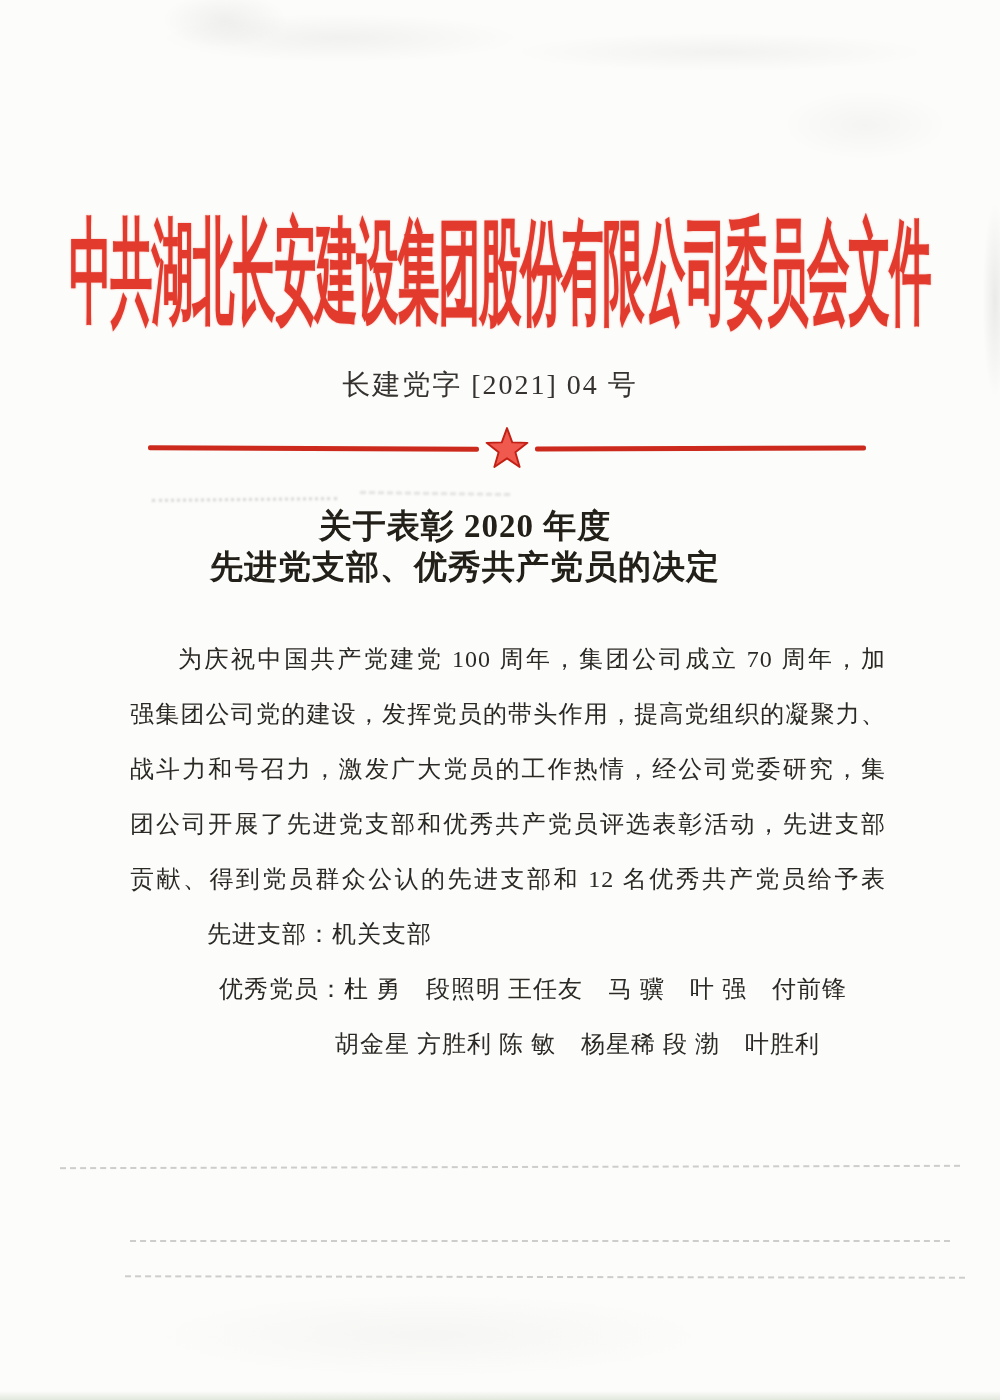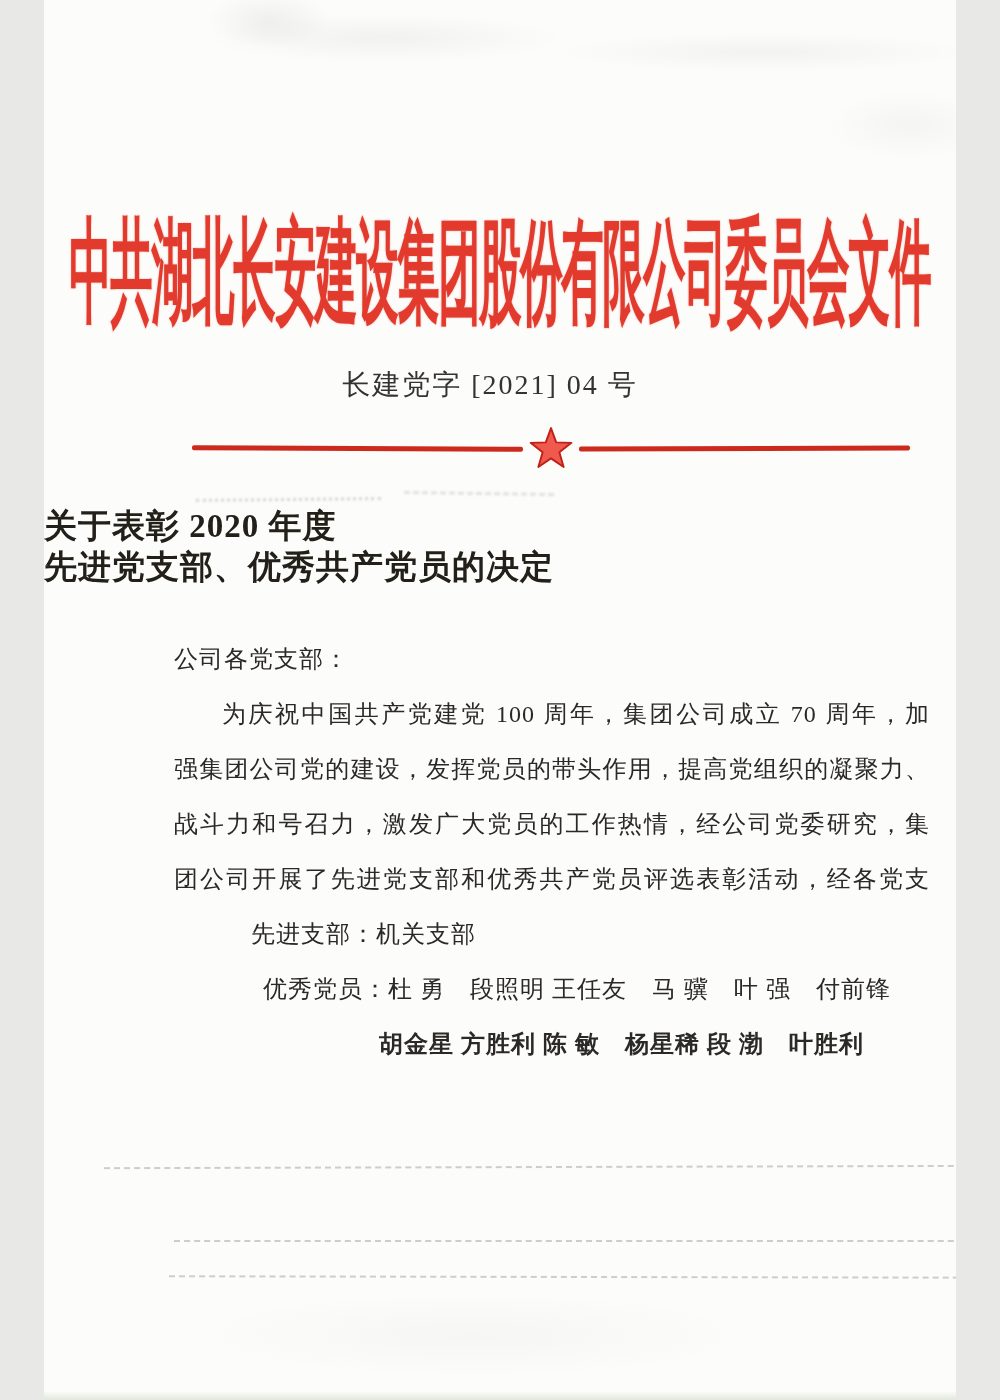--- a/index.html
+++ b/index.html
@@ -3,21 +3,21 @@
 <meta charset="utf-8">
 <style>
   html, body {
     margin: 0;
     padding: 0;
     background: #e8e8e6;
     font-family: "Liberation Serif", "DejaVu Serif", serif;
   }
   .page {
     position: relative;
-    width: 912px;
+    width: 1000px;
     height: 1400px;
     margin: 0 auto;
     overflow: hidden;
     color: var(--ink, #2e2c2a);
     background-color: #fcfcfa;
     
     background-image:
       radial-gradient(ellipse 260px 35px at 340px 38px, rgba(0,0,0,0.045), transparent 70%),
       radial-gradient(ellipse 300px 28px at 720px 52px, rgba(0,0,0,0.04), transparent 70%),
       radial-gradient(ellipse 90px 40px at 225px 20px, rgba(0,0,0,0.05), transparent 70%),
@@ -82,20 +82,21 @@
   .ghost-b { top: 492px; left: 360px; width: 150px; border-top-style: dashed; opacity: .7; transform: rotate(0.8deg); }
   .bleed-line { position: absolute; border-top: 2px dashed rgba(95,95,98,0.30); filter: blur(0.6px); }
   .bleed-1 { top: 1166px; left: 60px; width: 900px; transform: rotate(-0.15deg); }
   .bleed-2 { top: 1240px; left: 130px; width: 820px; }
   .bleed-3 { top: 1276px; left: 125px; width: 840px; transform: rotate(0.1deg); }
 
   
   .doc-title {
     position: absolute;
     top: 506px; left: 0; right: 70px;
+    text-align: center;
     font-weight: 700;
     font-size: 33px;
     line-height: 41px;
     letter-spacing: 1px;
     color: #222019;
   }
 
   
   .body-block {
     position: absolute;
@@ -107,21 +108,21 @@
   }
   .line { min-height: 55px; }
   .jl {
     text-align: justify;
     text-align-last: justify;
     text-justify: inter-character;
   }
   .indent { text-indent: 48px; }
   .branch-line { margin-left: 77px; }
   .names-line-1 { margin-left: 89px; white-space: nowrap; }
-  .names-line-2 { margin-left: 205px; white-space: nowrap; font-weight: bold; }
+  .names-line-2 { margin-left: 205px; white-space: nowrap; }
 </style>
 </head>
 <body>
 
 <div class="page">
 
   <div class="header-band">
     <div class="issuing-header">中共湖北长安建设集团股份有限公司委员会文件</div>
   </div>
 
@@ -142,26 +143,26 @@
   <div class="bleed-line bleed-1"></div>
   <div class="bleed-line bleed-2"></div>
   <div class="bleed-line bleed-3"></div>
 
   <div class="doc-title">
     <div>关于表彰 2020 年度</div>
     <div>先进党支部、优秀共产党员的决定</div>
   </div>
 
   <div class="body-block">
-    <div class="line salutation">公司各党支部：</div>
 
     <div class="line jl indent">为庆祝中国共产党建党 100 周年，集团公司成立 70 周年，加</div>
     <div class="line jl">强集团公司党的建设，发挥党员的带头作用，提高党组织的凝聚力、</div>
     <div class="line jl">战斗力和号召力，激发广大党员的工作热情，经公司党委研究，集</div>
-    <div class="line jl">团公司开展了先进党支部和优秀共产党员评选表彰活动，经各党支</div>
+    <div class="line jl">团公司开展了先进党支部和优秀共产党员评选表彰活动，先进支部</div>
+    <div class="line jl">贡献、得到党员群众公认的先进支部和 12 名优秀共产党员给予表</div>
 
     <div class="line branch-line">
       <span>先进支部：</span><span>机关支部</span>
     </div>
 
     <div class="line names-line-1">
       <span>优秀党员：</span><span>杜 勇　段照明 王任友　马 骥　叶 强　付前锋</span>
     </div>
 
     <div class="line names-line-2">胡金星 方胜利 陈 敏　杨星稀 段 渤　叶胜利</div>

